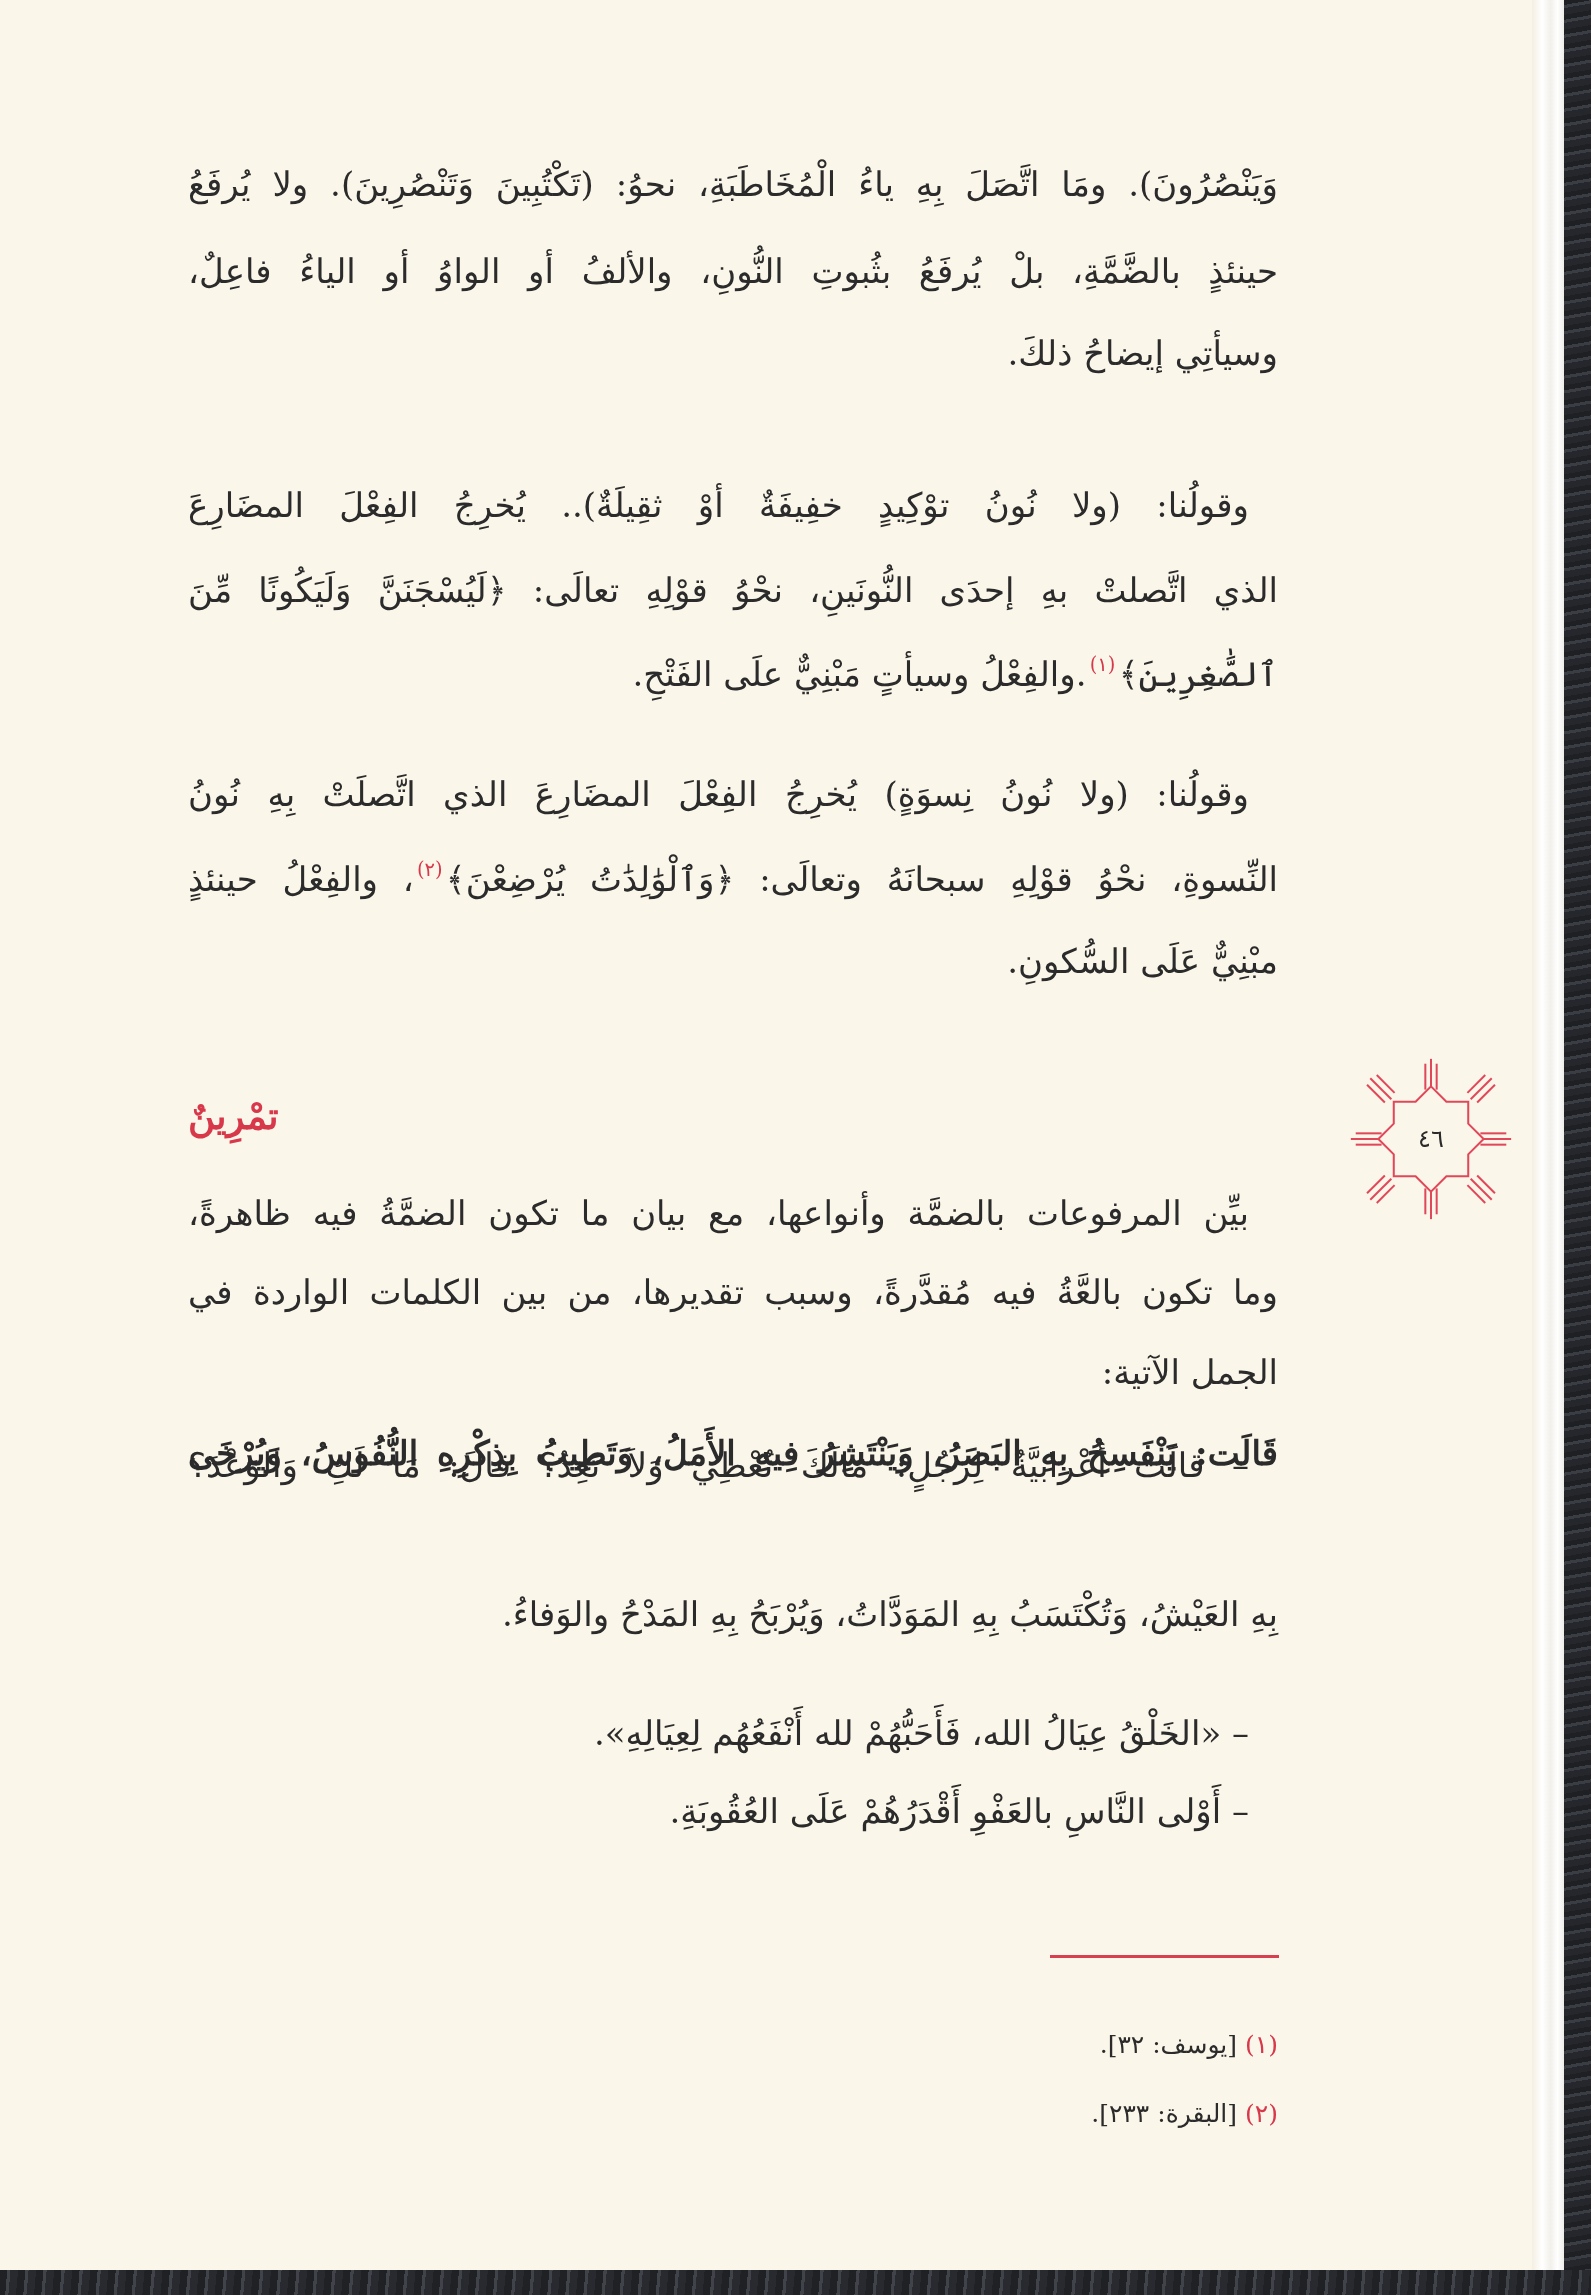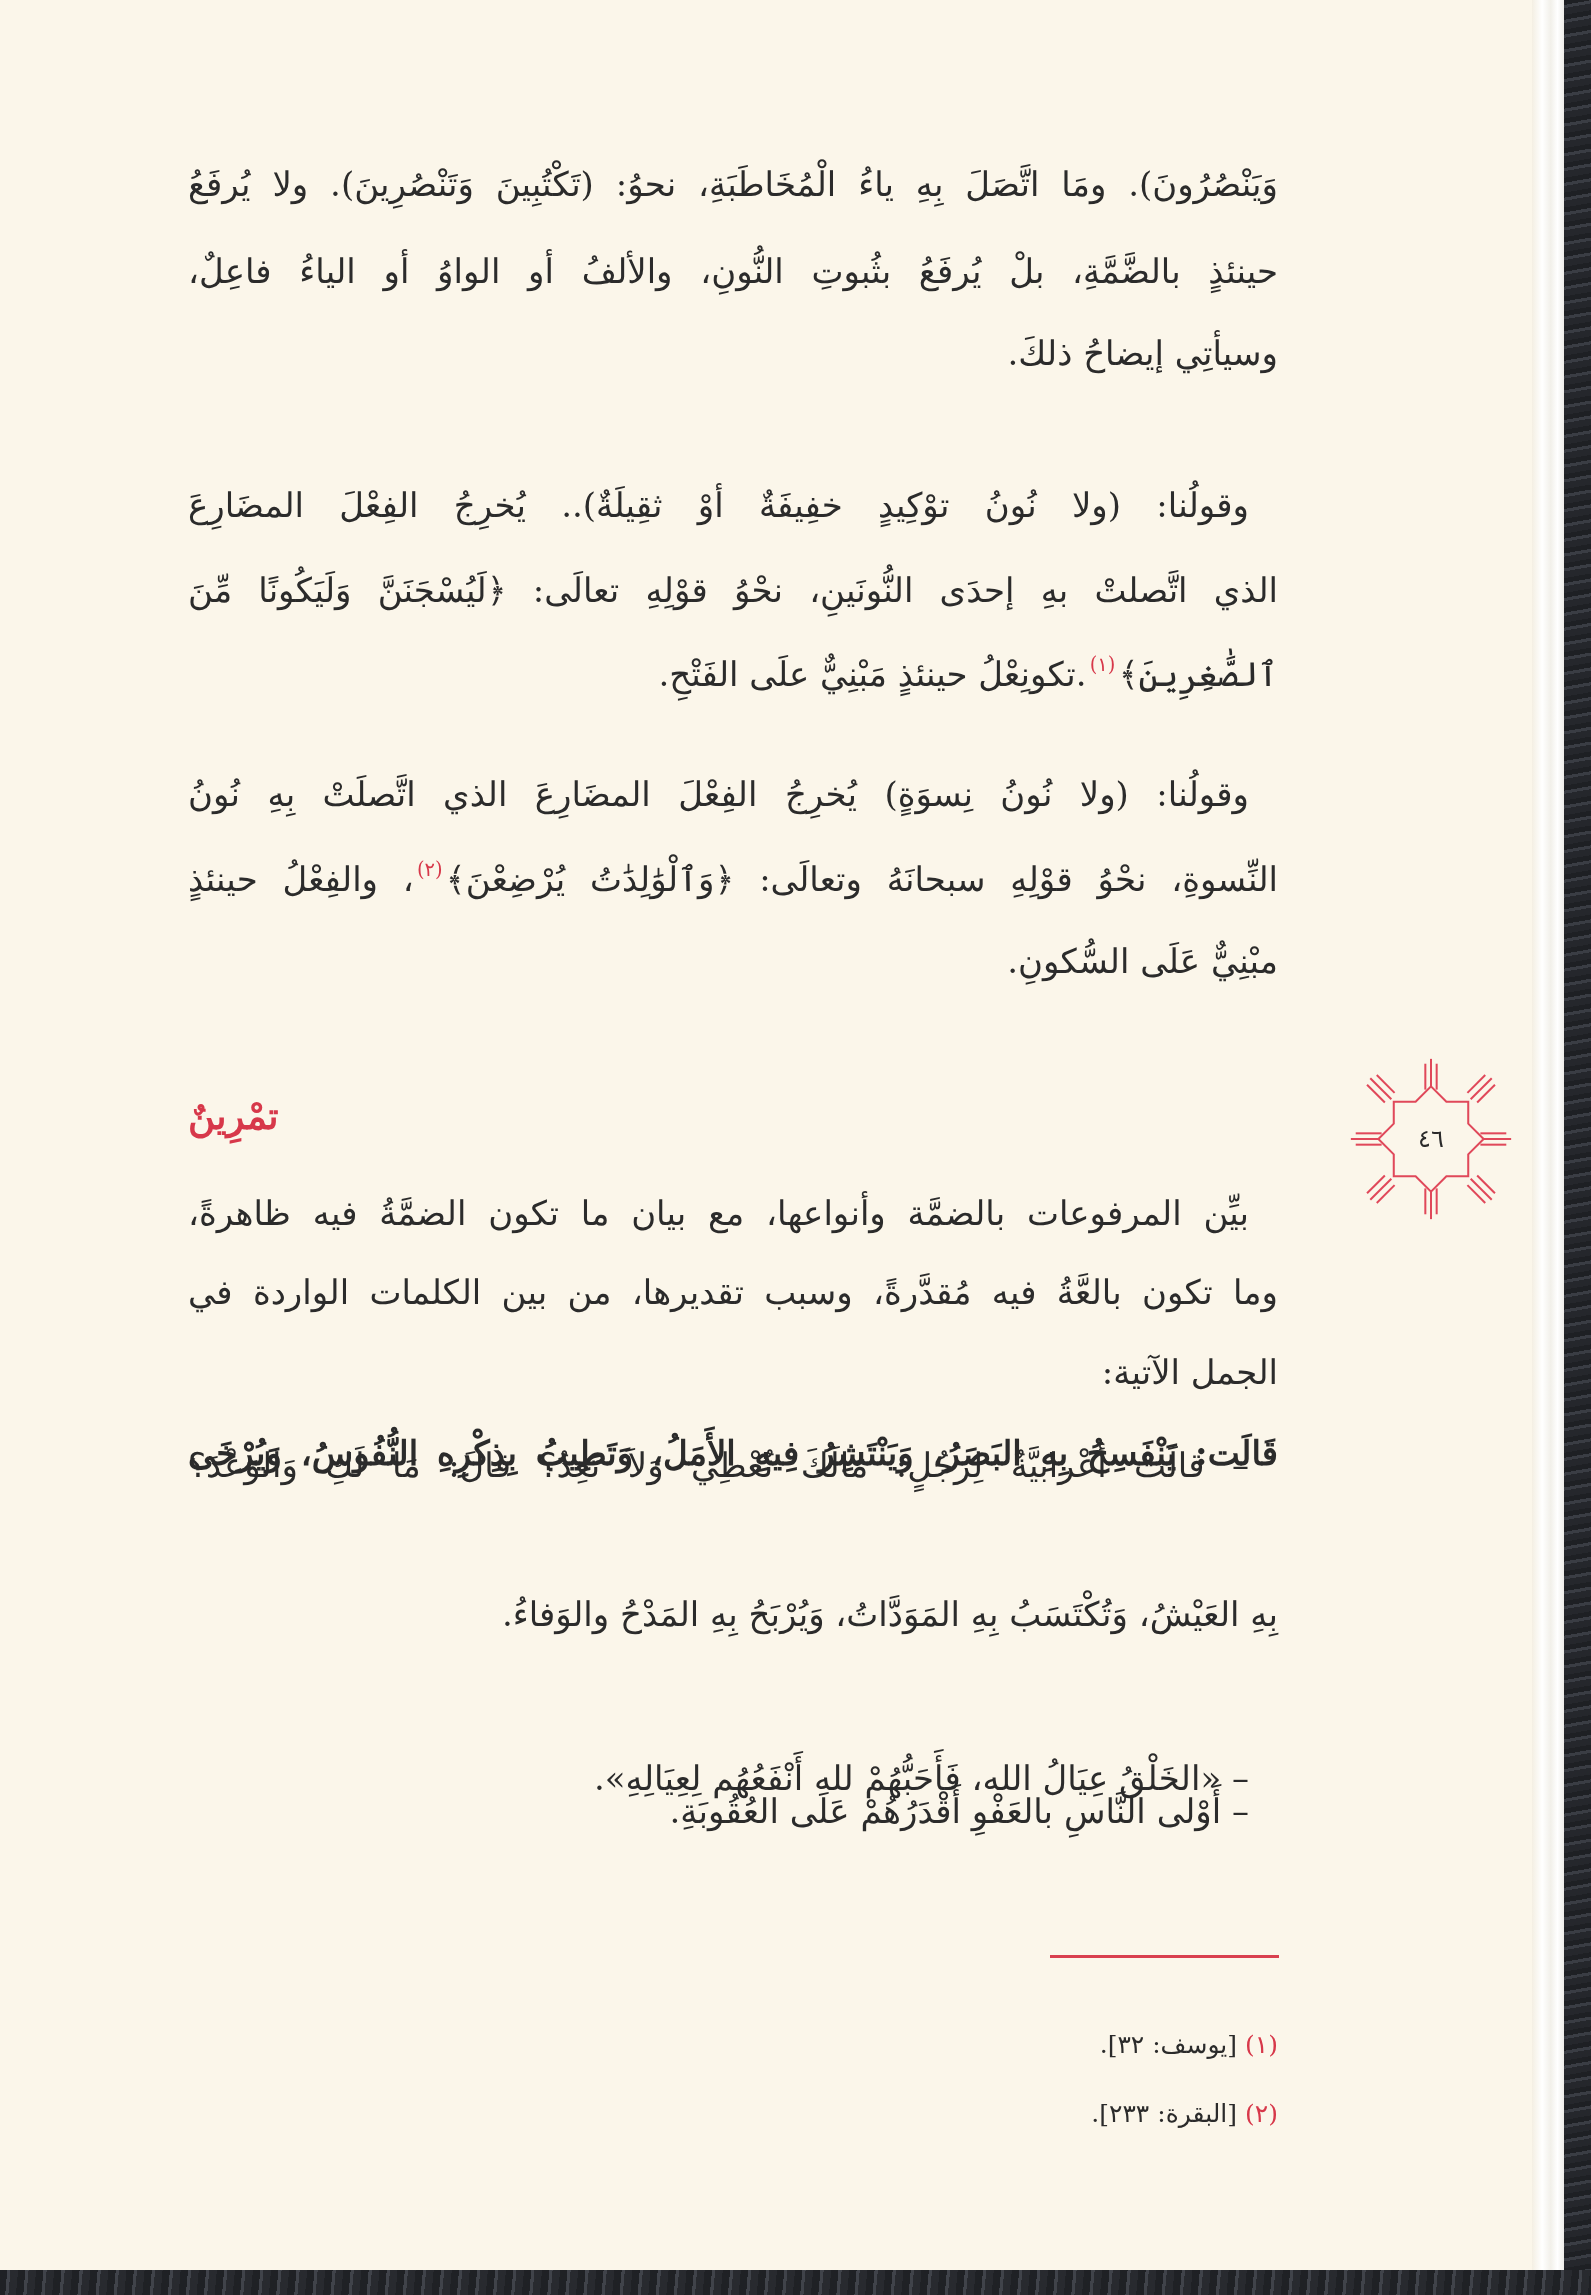--- a/index.html
+++ b/index.html
@@ -126,21 +126,21 @@
 <div class="text-block" style="top:0;">
   <div class="line justify" style="top:167px;">وَيَنْصُرُونَ). ومَا اتَّصَلَ بِهِ ياءُ الْمُخَاطَبَةِ، نحوُ: (تَكْتُبِينَ وَتَنْصُرِينَ). ولا يُرفَعُ</div>
   <div class="line justify" style="top:254px;">حينئذٍ بالضَّمَّةِ، بلْ يُرفَعُ بثُبوتِ النُّونِ، والألفُ أو الواوُ أو الياءُ فاعِلٌ،</div>
   <div class="line" style="top:336px;">وسيأتِي إيضاحُ ذلكَ.</div>
 </div>
 
 <div class="text-block" style="top:0;">
   <div class="line justify" style="top:488px; left:0; right:29px;">وقولُنا: (ولا نُونُ توْكِيدٍ خفِيفَةٌ أوْ ثقِيلَةٌ).. يُخرِجُ الفِعْلَ المضَارِعَ</div>
   <div class="line justify" style="top:573px;">الذي اتَّصلتْ بهِ إحدَى النُّونَينِ، نحْوُ قوْلِهِ تعالَى: ﴿لَيُسْجَنَنَّ وَلَيَكُونًا مِّنَ</div>
   <div class="line" style="top:657px;">
-    <span>ٱلصَّٰغِرِينَ﴾</span><span class="sup">(١)</span><span>.تكونِعْلُ حينئذٍ مَبْنِيٌّ علَى الفَتْحِ.</span>
+    <span>ٱلصَّٰغِرِينَ﴾</span><span class="sup">(١)</span><span>.والفِعْلُ وسيأتٍ مَبْنِيٌّ علَى الفَتْحِ.</span>
   </div>
 </div>
 
 <div class="text-block" style="top:0;">
   <div class="line justify" style="top:777px; left:0; right:29px;">وقولُنا: (ولا نُونُ نِسوَةٍ) يُخرِجُ الفِعْلَ المضَارِعَ الذي اتَّصلَتْ بِهِ نُونُ</div>
   <div class="line justify" style="top:862px;">
     <span>النِّسوةِ، نحْوُ قوْلِهِ سبحانَهُ وتعالَى: ﴿وَٱلْوَٰلِدَٰتُ يُرْضِعْنَ﴾</span><span class="sup">(٢)</span><span>، والفِعْلُ حينئذٍ</span>
   </div>
   <div class="line" style="top:944px;">مبْنِيٌّ عَلَى السُّكونِ.</div>
 </div>
@@ -187,21 +187,21 @@
 <div class="text-block" style="top:0;">
   <div class="line justify" style="top:1196px; left:0; right:29px;">بيِّن المرفوعات بالضمَّة وأنواعها، مع بيان ما تكون الضمَّةُ فيه ظاهرةً،</div>
   <div class="line justify" style="top:1275px;">وما تكون بالعَّةُ فيه مُقدَّرةً، وسبب تقديرها، من بين الكلمات الواردة في</div>
   <div class="line" style="top:1355px;">الجمل الآتية:</div>
 </div>
 
 <div class="text-block" style="top:0;">
   <div class="line justify" style="top:1448px; left:0; right:29px;">– قالَتْ أعْرابيَّةٌ لِرَجُلٍ: مَالَكَ تُعْطِي وَلاَ تَعِدُ؟ قالَ: مَا لَكِ وَالوَعْدَ؟</div>
   <div class="line justify" style="top:1436px;font-weight:bold;">قَالَت: يَنْفَسِحُ بِهِ البَصَرُ، وَيَنْتَشِرُ فِيهِ الأَمَلُ، وَتَطِيبُ بِذِكْرِهِ النُّفُوسُ، وَيُرْخَى</div>
   <div class="line" style="top:1597px;">بِهِ العَيْشُ، وَتُكْتَسَبُ بِهِ المَوَدَّاتُ، وَيُرْبَحُ بِهِ المَدْحُ والوَفاءُ.</div>
-  <div class="line" style="top:1761px; right:29px;text-align:right;">– «الخَلْقُ عِيَالُ الله، فَأَحَبُّهُمْ لله أَنْفَعُهُم لِعِيَالِهِ».</div>
+  <div class="line" style="top:1716px; right:29px;text-align:right;">– «الخَلْقُ عِيَالُ الله، فَأَحَبُّهُمْ لله أَنْفَعُهُم لِعِيَالِهِ».</div>
   <div class="line" style="top:1794px; right:29px;">– أَوْلى النَّاسِ بالعَفْوِ أَقْدَرُهُمْ عَلَى العُقُوبَةِ.</div>
 </div>
 
 <div class="fn-rule"></div>
 
 <div class="footnote" style="top:2030px;">
   <span class="num">(١)</span>
   <span>[يوسف: ٣٢].</span>
 </div>
 <div class="footnote" style="top:2099px;">

